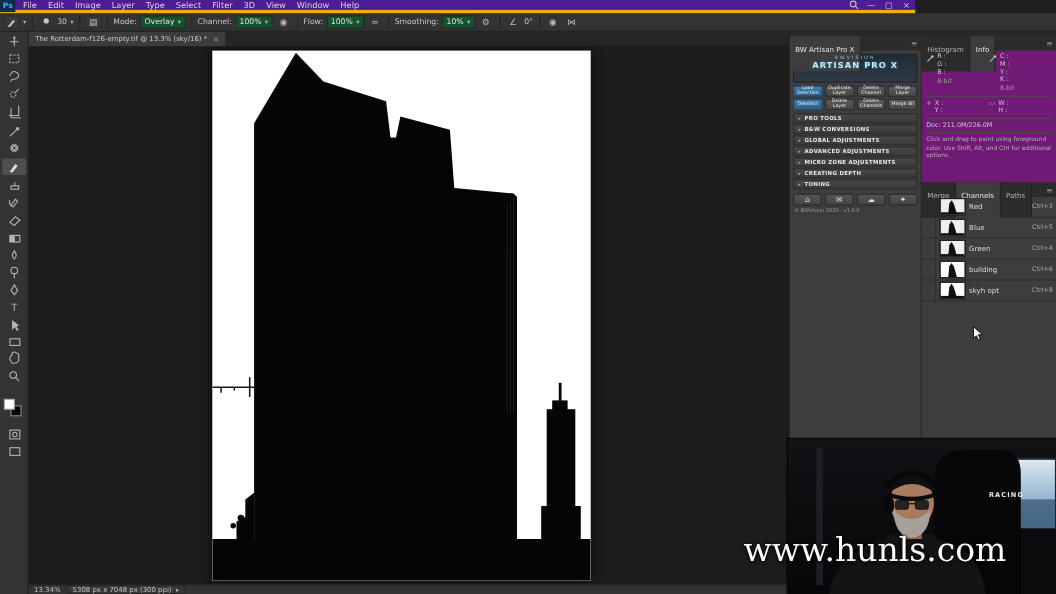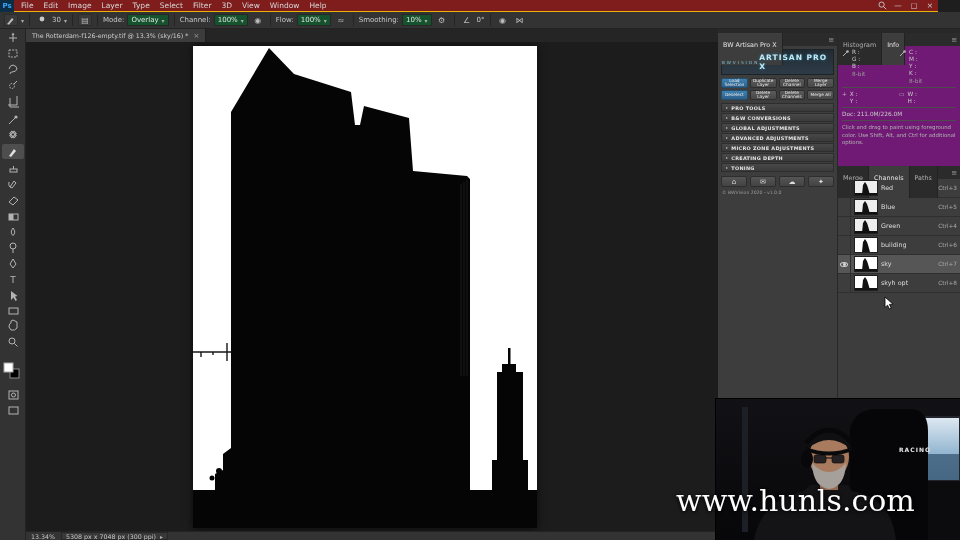--- a/index.html
+++ b/index.html
@@ -1,22 +1,22 @@
 <!DOCTYPE html>
 <html><head>
 <meta charset="utf-8">
 <style>
   *{margin:0;padding:0;box-sizing:border-box}
   html,body{width:960px;height:540px;overflow:hidden;background:#1e1e1e;
     font-family:"DejaVu Sans","Liberation Sans",sans-serif;}
   #app{position:relative;width:960px;height:540px;color:#ccc;font-size:8px}
 
   
-  .menubar{position:absolute;left:0;top:0;width:938px;height:12px;background:#7f1d1d;
-    border-bottom:1px solid #eab308;display:flex;align-items:center;z-index:6}
+  .menubar{position:absolute;left:0;top:0;width:832px;height:12px;background:#4c1d95;
+    border-bottom:3px solid #eab308;display:flex;align-items:center;z-index:6}
   .ps-logo{width:14px;height:12px;background:#0b2d45;color:#3caaff;font-size:7px;font-weight:bold;
     display:flex;align-items:center;justify-content:center;margin-right:2px}
   .menu-item{padding:0 5px;font-size:7.5px;color:#d6d6d6;line-height:12px}
   .win-controls{margin-left:auto;display:flex;align-items:center;height:12px}
   .win-btn{width:16px;text-align:center;font-size:7.5px;color:#cfcfcf;line-height:12px}
   .search-svg{width:16px;height:12px;display:flex;align-items:center;justify-content:center}
 
   
   .optionsbar{position:absolute;left:0;top:12px;width:960px;height:17px;background:#333;
     border-bottom:1px solid #232323;display:flex;align-items:center;font-size:7px;color:#c8c8c8;
@@ -51,21 +51,21 @@
   
   .rightcol{position:absolute;left:718px;top:29px;width:242px;height:511px;background:#282828;z-index:2}
   .panel-tabbar{height:13px;background:#2b2b2b;display:flex;align-items:stretch;font-size:6.4px}
   .panel-tab{padding:16px 5px;display:flex;align-items:flex-end;background:#2b2b2b;color:#b0b0b0;
     border-right:1px solid #222}
   .panel-tab.active{background:#3d3d3d;color:#e4e4e4}
   .panel-menu{margin-left:auto;padding:0 3px;display:flex;align-items:center;color:#9f9f9f;font-size:7px}
 
   .bw-panel{position:absolute;left:0;top:4px;width:119px;height:507px;background:#3d3d3d}
   .bw-logo{margin:3px;height:26px;background:linear-gradient(#212b33,#2e3b46);border:1px solid #1b2228;
-    display:flex;align-items:center;}
+    display:flex;flex-direction:column;align-items:center;}
   .bw-logo .l1{font-size:4.2px;letter-spacing:2px;color:#7fc3d8}
   .bw-logo .l2{font-size:7.5px;font-weight:bold;letter-spacing:1px;color:#c2e9f3;text-shadow:0 0 3px #2e7d9e}
   .bw-btns{display:grid;grid-template-columns:repeat(4,1fr);gap:2px;margin:2px 3px}
   .bw-btn{height:10px;font-size:4.3px;display:flex;align-items:center;justify-content:center;
     text-align:center;color:#ececec;background:linear-gradient(#5b5b5b,#474747);
     border:1px solid #2d2d2d;border-radius:2px;line-height:1}
   .bw-btn.blue{background:linear-gradient(#3f81b0,#2c5f8a);border-color:#234e6d}
   .bw-sections{margin:3px 3px 0}
   .bw-section{height:9px;margin-bottom:1px;background:linear-gradient(#484848,#3a3a3a);
     border:1px solid #2d2d2d;display:flex;align-items:center;gap:3px;padding:0 4px;
@@ -496,32 +496,20 @@
       </div>
       <div class="ch-row">
         <div class="ch-eye"></div>
         <svg class="ch-thumb" viewBox="0 0 22 14">
             <rect width="22" height="14" fill="#fff"></rect>
             <path d="M7,14 L8,4 L10,1 L12,4 L13,7 L15,14 Z" fill="#111"></path>
           </svg>
         <div class="ch-name">building</div>
         <div class="ch-key">Ctrl+6</div>
       </div>
-      <div class="ch-row selected">
-        <div class="ch-eye">
-            <span class="eye"></span>
-          </div>
-        <svg class="ch-thumb" viewBox="0 0 22 14">
-            <rect width="22" height="14" fill="#fff"></rect>
-            <path d="M7,14 L8,4 L10,1 L12,4 L13,7 L15,14 Z" fill="#111"></path>
-            <rect y="12" width="22" height="2" fill="#111"></rect>
-          </svg>
-        <div class="ch-name">sky</div>
-        <div class="ch-key">Ctrl+7</div>
-      </div>
       <div class="ch-row">
         <div class="ch-eye"></div>
         <svg class="ch-thumb" viewBox="0 0 22 14">
             <rect width="22" height="14" fill="#fff"></rect>
             <path d="M7,14 L8,4 L10,1 L12,4 L13,7 L15,14 Z" fill="#111"></path>
             <rect y="12" width="22" height="2" fill="#111"></rect>
           </svg>
         <div class="ch-name">skyh opt</div>
         <div class="ch-key">Ctrl+8</div>
       </div>

